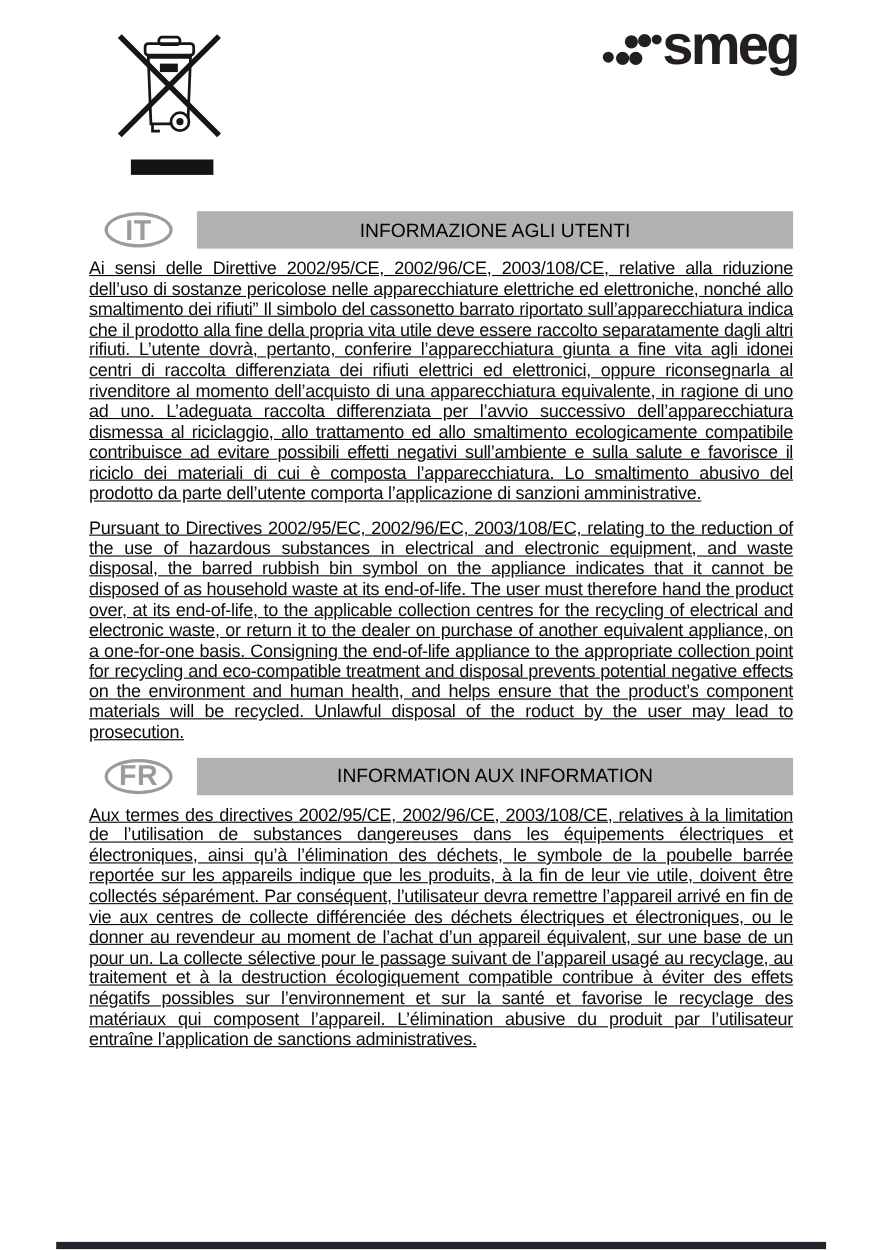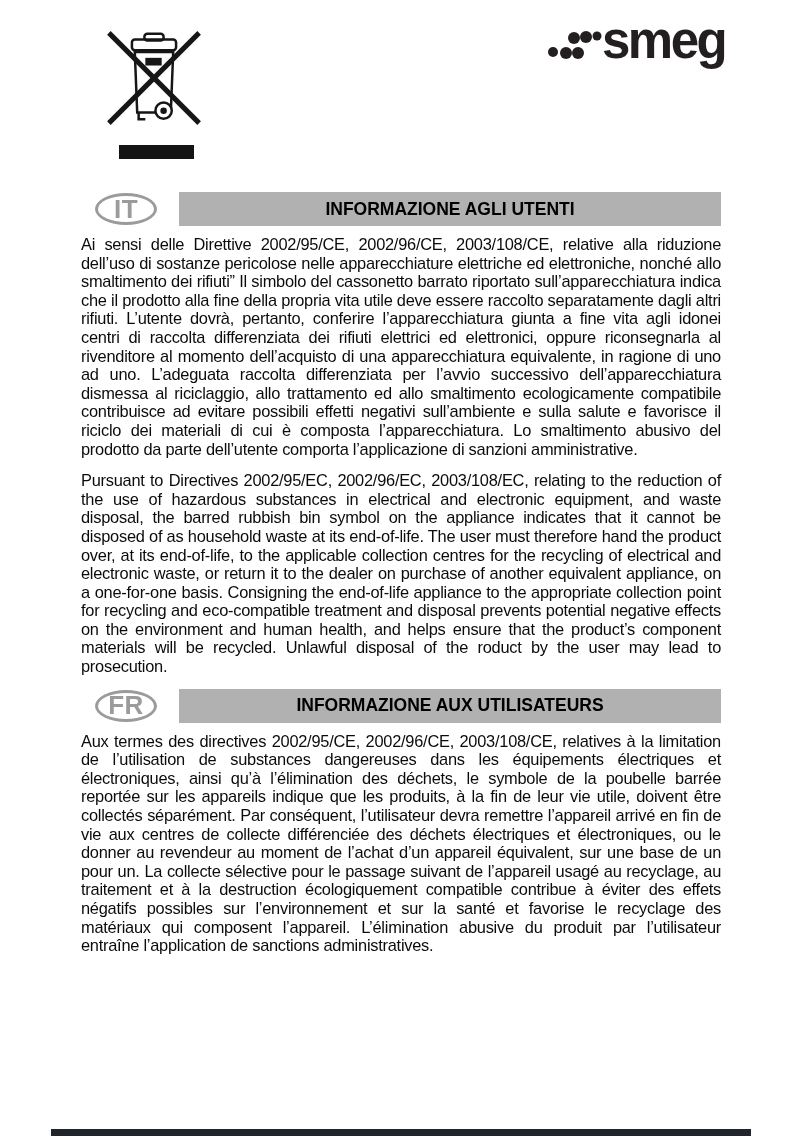--- a/index.html
+++ b/index.html
@@ -33,29 +33,30 @@
     display: flex; align-items: center; justify-content: center;
     font-weight: bold; font-size: 26px; letter-spacing: 0.5px;
     color: var(--badge-gray, #9b9b9b);
     flex: none;
     background: #fff;
   }
   .title-bar {
     flex: 1; align-self: stretch;
     background: var(--bar-bg, #b1b1b1);
     display: flex; align-items: center; justify-content: center;
-    font-weight: bold; font-size: 17.5px; color: #000; text-align: right;
+    font-weight: normal; font-size: 17.5px; color: #000; text-align: right;
   }
   .section-body {
     font-size: 16.4px;
     line-height: 18.6px;
     text-align: justify;
     letter-spacing: -0.25px;
     margin: 0 0 13px 0;
     color: #0b0b0b;
+    text-decoration: underline;
   }
   
   .footer-bar { position: absolute; left: 0; bottom: 0; width: 802px; height: 7px; background: #20242b; }
 </style>
 </head>
 <body>
 
 <div class="page" style="--bar-bg: #b1b1b1; --badge-gray: #9b9b9b;">
 
   <div class="top-area">
@@ -109,21 +110,21 @@
       <p class="section-body">Ai sensi delle Direttive 2002/95/CE, 2002/96/CE, 2003/108/CE, relative alla riduzione dell’uso di sostanze pericolose nelle apparecchiature elettriche ed elettroniche, nonché allo smaltimento dei rifiuti” Il simbolo del cassonetto barrato riportato sull’apparecchiatura indica che il prodotto alla fine della propria vita utile deve essere raccolto separatamente dagli altri rifiuti. L’utente dovrà, pertanto, conferire l’apparecchiatura giunta a fine vita agli idonei centri di raccolta differenziata dei rifiuti elettrici ed elettronici, oppure riconsegnarla al rivenditore al momento dell’acquisto di una apparecchiatura equivalente, in ragione di uno ad uno. L’adeguata raccolta differenziata per l’avvio successivo dell’apparecchiatura dismessa al riciclaggio, allo trattamento ed allo smaltimento ecologicamente compatibile contribuisce ad evitare possibili effetti negativi sull’ambiente e sulla salute e favorisce il riciclo dei materiali di cui è composta l’apparecchiatura. Lo smaltimento abusivo del prodotto da parte dell’utente comporta l’applicazione di sanzioni amministrative.</p>
     </div>
 
     <div class="section">
       <p class="section-body">Pursuant to Directives 2002/95/EC, 2002/96/EC, 2003/108/EC, relating to the reduction of the use of hazardous substances in electrical and electronic equipment, and waste disposal, the barred rubbish bin symbol on the appliance indicates that it cannot be disposed of as household waste at its end-of-life. The user must therefore hand the product over, at its end-of-life, to the applicable collection centres for the recycling of electrical and electronic waste, or return it to the dealer on purchase of another equivalent appliance, on a one-for-one basis. Consigning the end-of-life appliance to the appropriate collection point for recycling and eco-compatible treatment and disposal prevents potential negative effects on the environment and human health, and helps ensure that the product’s component materials will be recycled. Unlawful disposal of the roduct by the user may lead to prosecution.</p>
     </div>
 
     <div class="section">
       <div class="section-header">
         <div class="lang-badge">FR</div>
-        <div class="title-bar">INFORMAZIONE AUX UTILISATEURS</div>
+        <div class="title-bar">INFORMATION AUX INFORMATION</div>
       </div>
       <p class="section-body">Aux termes des directives 2002/95/CE, 2002/96/CE, 2003/108/CE, relatives à la limitation de l’utilisation de substances dangereuses dans les équipements électriques et électroniques, ainsi qu’à l’élimination des déchets, le symbole de la poubelle barrée reportée sur les appareils indique que les produits, à la fin de leur vie utile, doivent être collectés séparément. Par conséquent, l’utilisateur devra remettre l’appareil arrivé en fin de vie aux centres de collecte différenciée des déchets électriques et électroniques, ou le donner au revendeur au moment de l’achat d’un appareil équivalent, sur une base de un pour un. La collecte sélective pour le passage suivant de l’appareil usagé au recyclage, au traitement et à la destruction écologiquement compatible contribue à éviter des effets négatifs possibles sur l’environnement et sur la santé et favorise le recyclage des matériaux qui composent l’appareil. L’élimination abusive du produit par l’utilisateur entraîne l’application de sanctions administratives.</p>
     </div>
 
   </div>
 
   <div class="footer-bar" style="background: rgb(32, 36, 43);"></div>
 
 </div>
 

